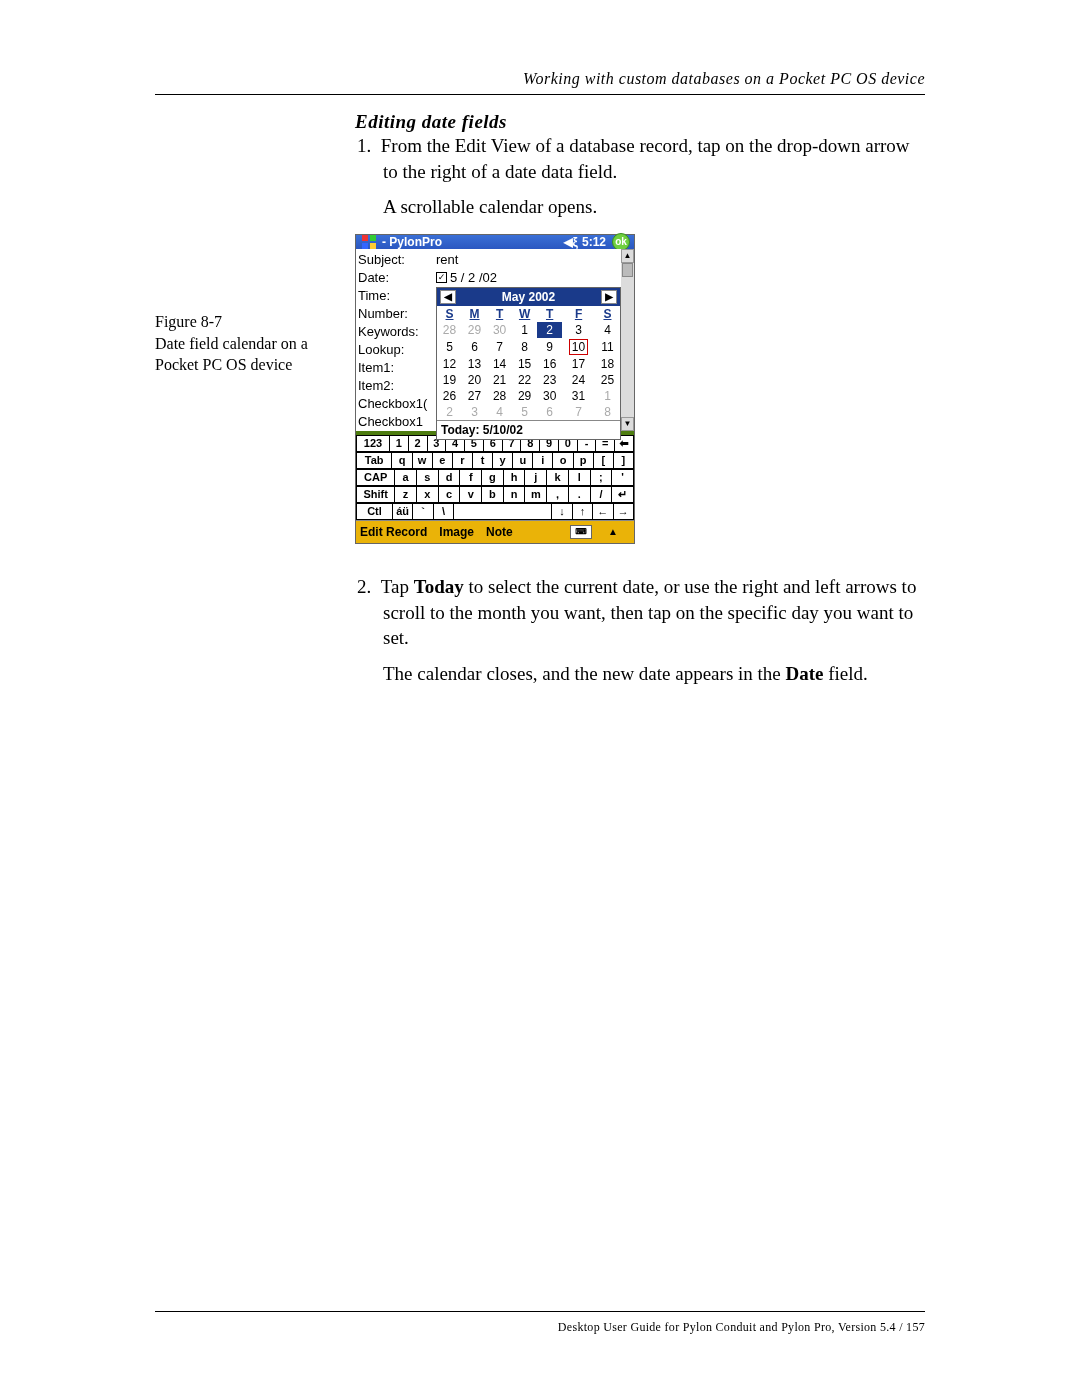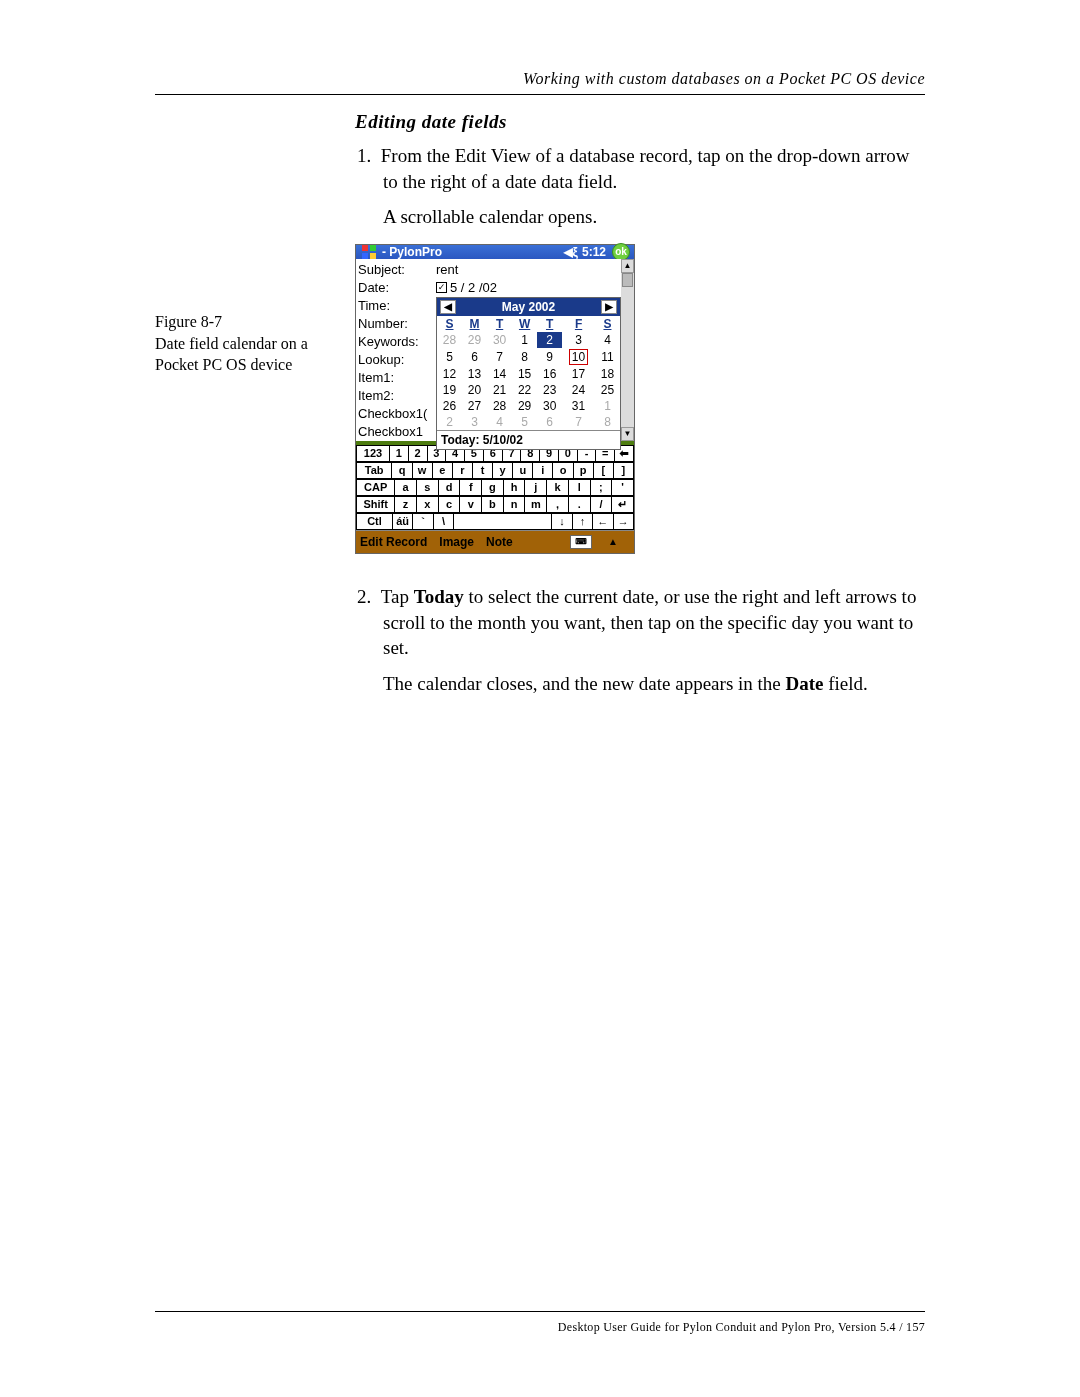--- a/index.html
+++ b/index.html
@@ -35,21 +35,20 @@
     padding-top: 200px;
   }
   .right-col {
     flex: 1;
     padding-left: 0px;
   }
   .section-heading {
     font-weight: bold;
     font-style: italic;
     font-size: 19px;
-    margin-bottom: 10px;
     letter-spacing: 0.5px;
   }
   .step {
     font-size: 19px;
     line-height: 1.35;
     margin-bottom: 10px;
     padding-left: 28px;
     text-indent: -26px;
   }
   .step-plain {
@@ -135,21 +134,21 @@
   .cal-grid td.dim { color:#aaa; }
   .cal-grid td.sel { background:#1a3a8a; color:#fff; }
   .cal-grid td.today span { border:1px solid #cc0000; padding:0 2px; display:inline-block; }
   .cal-footer { border-top:1px solid #888; padding:2px 4px; font-weight:bold; font-size:12px; }
   .keyboard { border-top: 4px solid #4d7c0f; font-size: 11px; font-weight:bold; }
   .kbrow { display:flex; }
   .key { border:1px solid #000; border-left:none; flex:1; text-align:center; height:17px; line-height:15px; background:#fff; }
   .kbrow .key:first-child { border-left:1px solid #000; }
   .key.wide { flex: 1.8; }
   .key.space { flex: 5; }
-  .menubar { display:flex; align-items:center; font-weight:bold; font-size:12px; padding: 4px 4px; border-top:1px solid #888; background:#a16207; }
+  .menubar { display:flex; align-items:center; font-weight:bold; font-size:12px; padding: 4px 4px; border-top:1px solid #888; background:#eab308; }
   .menubar span { margin-right: 12px; }
   .menubar .kbicon { margin-left:auto; width:22px; height:14px; border:1px solid #666; background:#fff; display:inline-flex; align-items:center; justify-content:center; font-size:8px; }
   .menubar .uparrow { margin-left:4px; font-size:10px; }
   .footer {
     position: absolute;
     bottom: 62px;
     left: 155px; right: 155px;
     border-top: 1.5px solid #000;
     padding-top: 8px;
     font-size: 12px;

